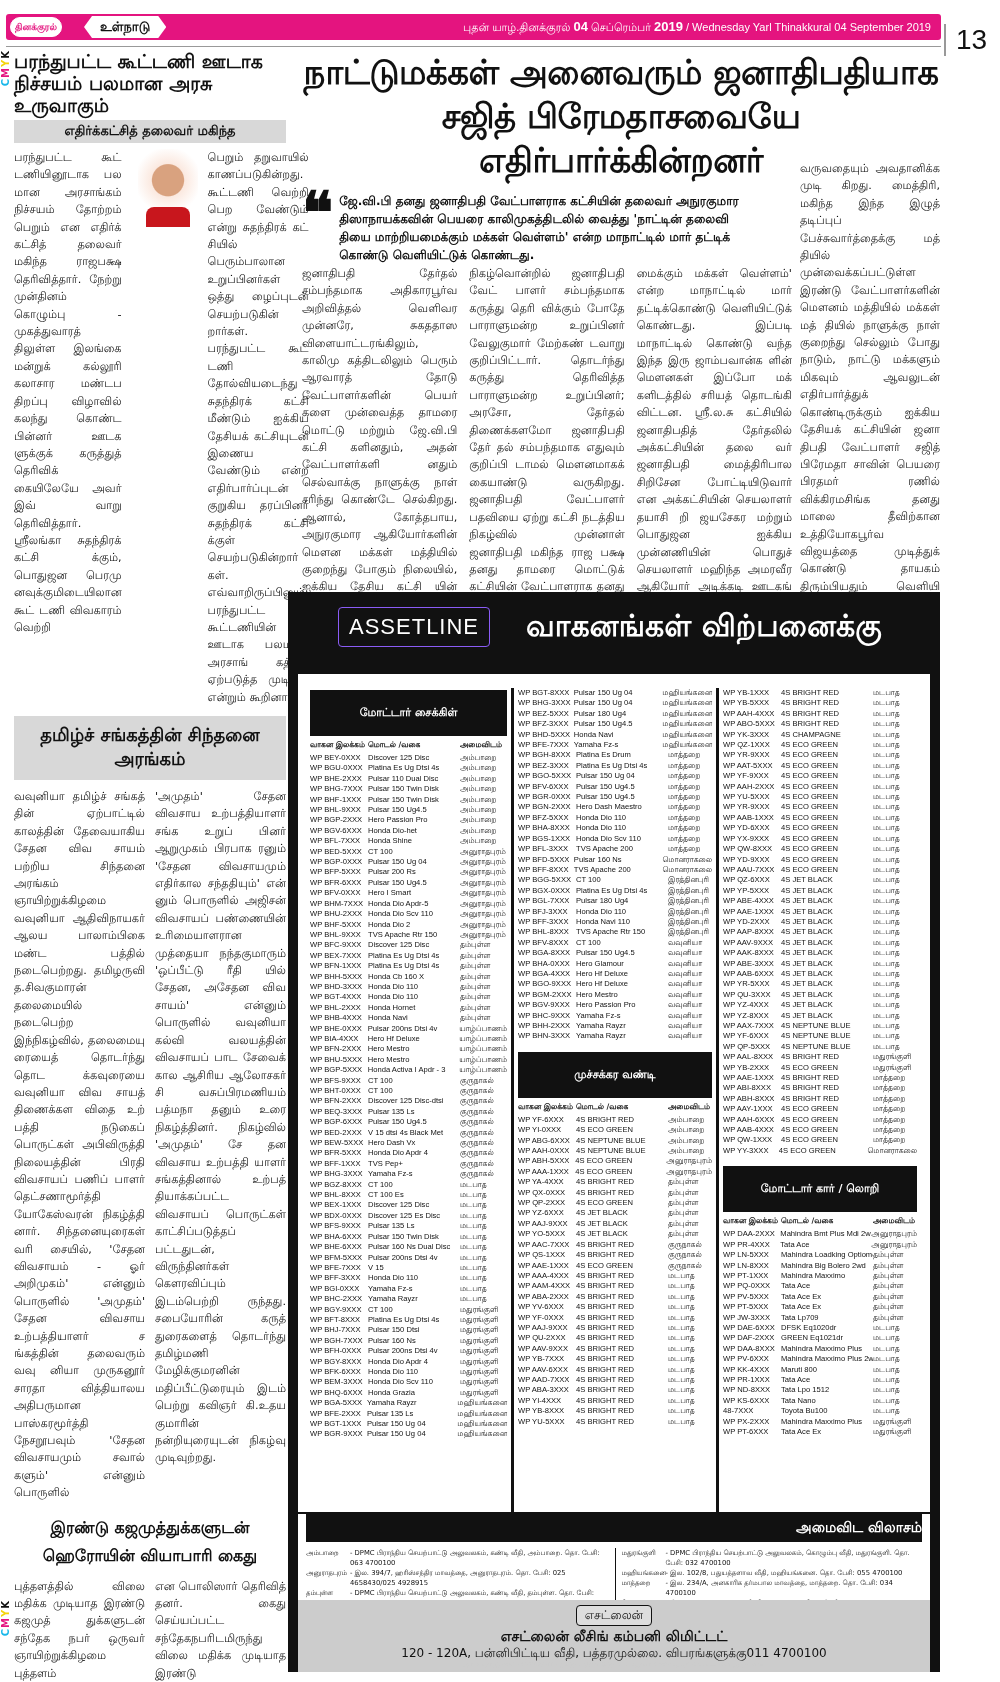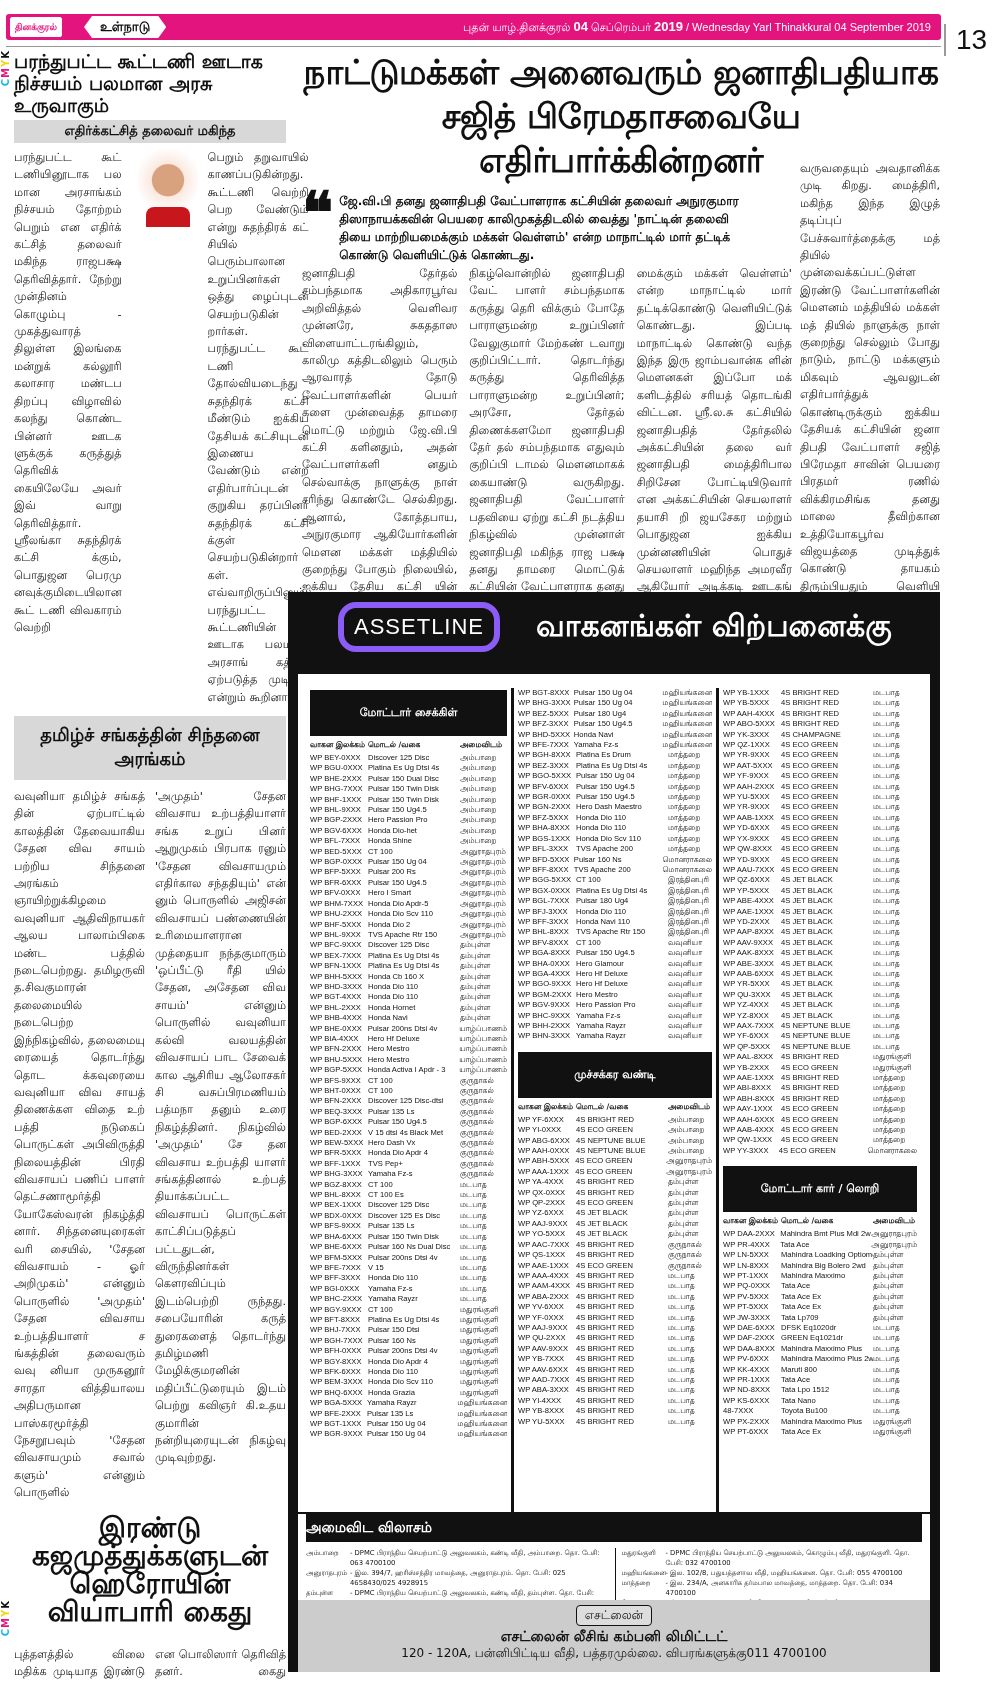--- a/index.html
+++ b/index.html
@@ -1,63 +1,63 @@
 <!DOCTYPE html>
 <html><head>
 <meta charset="utf-8">
 <style>
 *{box-sizing:border-box;margin:0;padding:0}
 body{width:1000px;height:1682px;background:#fff;font-family:"DejaVu Sans",sans-serif;color:#111;position:relative;overflow:hidden}
 .topbar{position:absolute;left:6px;top:14px;width:935px;height:26px;background:#e4147f;border-radius:3px;display:flex;align-items:center}
-.logo{width:52px;height:20px;margin-left:4px;background:#fff;border:1px solid #fff;border-radius:2px;display:flex;align-items:center;justify-content:center;font-size:9px;font-weight:bold;color:#e4147f}
+.logo{width:52px;height:20px;margin-left:4px;background:#fff;border:1px solid #fff;border-radius:10px;display:flex;align-items:center;justify-content:center;font-size:9px;font-weight:bold;color:#e4147f}
 .section-tag{margin-left:22px;background:#fff;height:22px;padding:0 16px;font-size:13px;font-weight:bold;display:flex;align-items:center;clip-path:polygon(8px 0,calc(100% - 8px) 0,100% 50%,calc(100% - 8px) 100%,8px 100%,0 50%)}
 .dateline{margin-left:auto;margin-right:10px;color:#fff;font-size:11px;font-family:"Liberation Sans",sans-serif}
 .dateline b{font-size:13px}
 .pagenum{position:absolute;left:944px;top:24px;font-size:28px;font-family:"Liberation Sans",sans-serif;border-left:2px solid #999;padding-left:10px;height:32px;line-height:32px}
 .rule{position:absolute;left:6px;top:46px;width:935px;height:1px;background:#999}
 .cmyk{position:absolute;left:0;font-size:10px;writing-mode:vertical-rl;transform:rotate(180deg);font-weight:bold;letter-spacing:1px}
 .cmyk .c{color:#19b7ea}.cmyk .m{color:#e4147f}.cmyk .y{color:#f5d40b}.cmyk .k{color:#111}
 
 .leftcol{position:absolute;left:14px;top:50px;width:272px}
 .h-left1{font-size:19px;font-weight:bold;line-height:22px}
 .subhead{background:#d8d8d8;text-align:center;font-size:13px;font-weight:bold;padding:3px 0;margin:4px 0 6px}
 .txt{font-size:11.3px;line-height:17.4px;text-align:justify}
 .cols2{display:flex;gap:10px}
 .cols2>div{flex:1}
 .photo{width:60px;height:78px;border-radius:4px;background:radial-gradient(circle at 50% 40%,#d9a27f 0 28%,#fbe9e0 30%,#fff 60%);position:relative}
 .photo:after{content:"";position:absolute;left:8px;right:8px;bottom:0;height:20px;background:#c8161d;border-radius:8px 8px 0 0}
 .boxhead{background:#d8d8d8;font-size:18px;font-weight:bold;text-align:center;padding:8px 0;margin:10px 0 8px}
-.bighead{font-size:28px;font-weight:bold;text-align:center;line-height:28px;margin:12px 0 20px}
+.bighead{font-size:16px;font-weight:bold;text-align:center;line-height:28px;margin:12px 0 8px}
 
 .main{position:absolute;left:302px;top:50px;width:638px}
 .headline{font-size:34px;font-weight:900;line-height:44px;text-align:center;letter-spacing:-0.5px;font-family:"DejaVu Sans",sans-serif}
 .lead{display:flex;margin-top:10px}
 .quote{font-size:58px;font-weight:900;line-height:42px;margin-right:6px;font-family:"DejaVu Serif",serif}
 .leadtxt{font-size:12px;font-weight:bold;line-height:18px;width:420px}
 .sidecol{position:absolute;left:800px;top:160px;width:140px}
 .bodycols{position:absolute;left:302px;top:265px;width:490px;display:flex;gap:12px}
 .bodycols>div{flex:1}
 
 .ad{position:absolute;left:288px;top:592px;width:652px;height:1080px;background:#111}
 .ad-head{height:70px;display:flex;align-items:center}
-.assetline{margin-left:50px;border:6px solid #8b5cf6;border-radius:18px;color:#fff;font-size:22px;font-family:"Liberation Sans",sans-serif;padding:6px 10px;letter-spacing:1px}
+.assetline{margin-left:50px;border:1px solid #8b5cf6;border-radius:4px;color:#fff;font-size:22px;font-family:"Liberation Sans",sans-serif;padding:6px 10px;letter-spacing:1px}
 .ad-title{color:#fff;font-size:30px;font-weight:700;margin-left:36px}
 .ad-body{position:absolute;left:10px;top:82px;width:632px;height:838px;background:#fff;display:flex;padding:14px 8px 0}
 .vcol{width:205px;padding:0 4px}
 .vcol+.vcol{border-left:3px solid #111}
 .cat{background:#111;color:#fff;text-align:center;font-size:11px;font-weight:bold;padding:16px 0;margin:2px 0 4px}
 .colhdr{display:flex;font-size:7.5px;font-weight:bold;margin-bottom:3px}
 .row{display:flex;font-size:7.6px;line-height:10.4px;font-family:"Liberation Sans",sans-serif;white-space:nowrap}
 .row span:nth-child(1){width:58px}
 .row span:nth-child(2){width:92px;overflow:hidden}
 .row span:nth-child(3){flex:1}
 .colhdr span:nth-child(1){width:58px}
 .colhdr span:nth-child(2){width:92px}
 .addr{position:absolute;left:10px;top:922px;width:632px;background:#fff;padding:0 8px 8px}
-.addr-head{background:#111;color:#fff;text-align:left;font-size:14px;font-weight:bold;padding:5px 0;margin-bottom:6px}
+.addr-head{background:#111;color:#fff;text-align:right;font-size:14px;font-weight:bold;padding:5px 0;margin-bottom:6px}
 .addr-grid{display:flex;gap:8px}
 .addr-grid>div{flex:1;font-size:6.8px;line-height:10px}
 .addr-grid>div+div{border-left:1px solid #111;padding-left:6px}
 .arow{display:flex}
 .arow .p{width:44px;flex-shrink:0}
 .deadline{background:#111;color:#fff;text-align:center;font-size:9px;padding:3px 0;margin-top:4px}
 .footer{position:absolute;left:10px;top:1000px;width:632px;height:72px;background:#ccc;text-align:center;padding-top:4px}
 .f-logo{display:inline-block;border:1px solid #111;border-radius:4px;font-size:12px;padding:2px 8px;background:#ddd}
 .f-company{font-size:14px;font-weight:bold;margin-top:2px}
 .f-addr{font-size:12px}
@@ -152,21 +152,21 @@
             <span>Discover 125 Disc</span>
             <span>அம்பாறை</span>
           </div>
           <div class="row">
             <span>WP BGU-0XXX</span>
             <span>Platina Es Ug Dtsi 4s</span>
             <span>அம்பாறை</span>
           </div>
           <div class="row">
             <span>WP BHE-2XXX</span>
-            <span>Pulsar 150 Dual Disc</span>
+            <span>Pulsar 110 Dual Disc</span>
             <span>அம்பாறை</span>
           </div>
           <div class="row">
             <span>WP BHG-7XXX</span>
             <span>Pulsar 150 Twin Disk</span>
             <span>அம்பாறை</span>
           </div>
           <div class="row">
             <span>WP BHF-1XXX</span>
             <span>Pulsar 150 Twin Disk</span>

